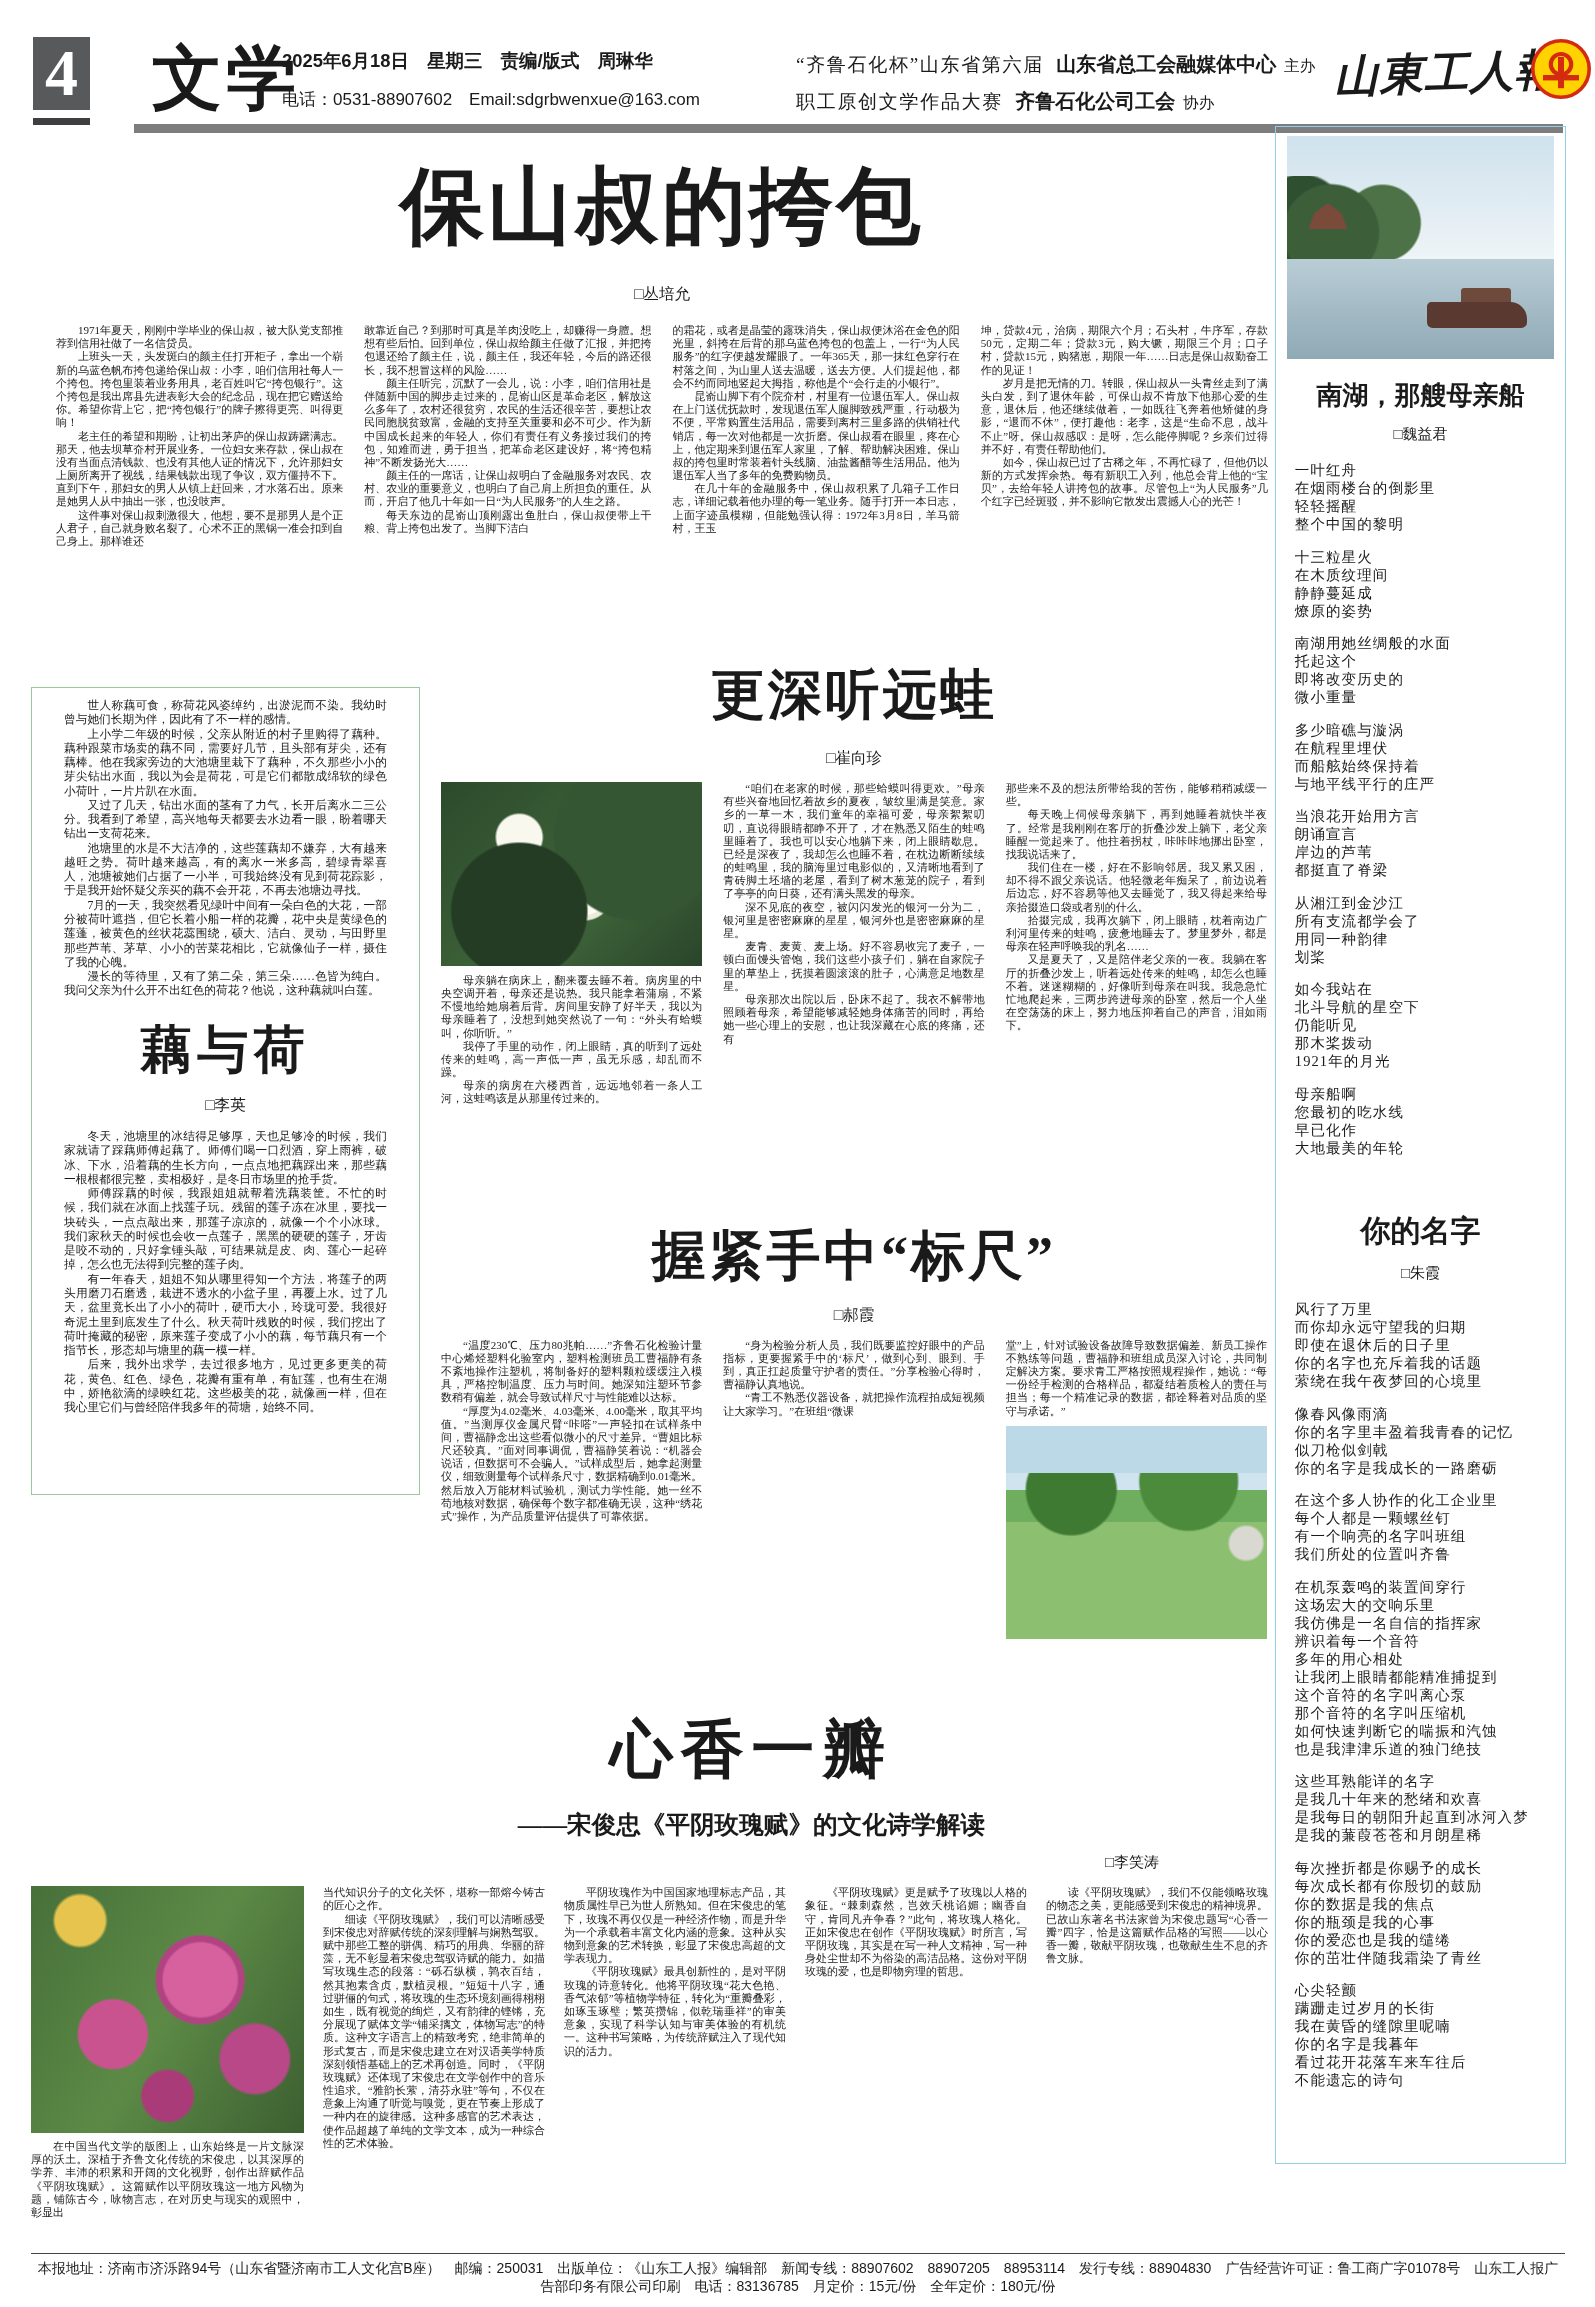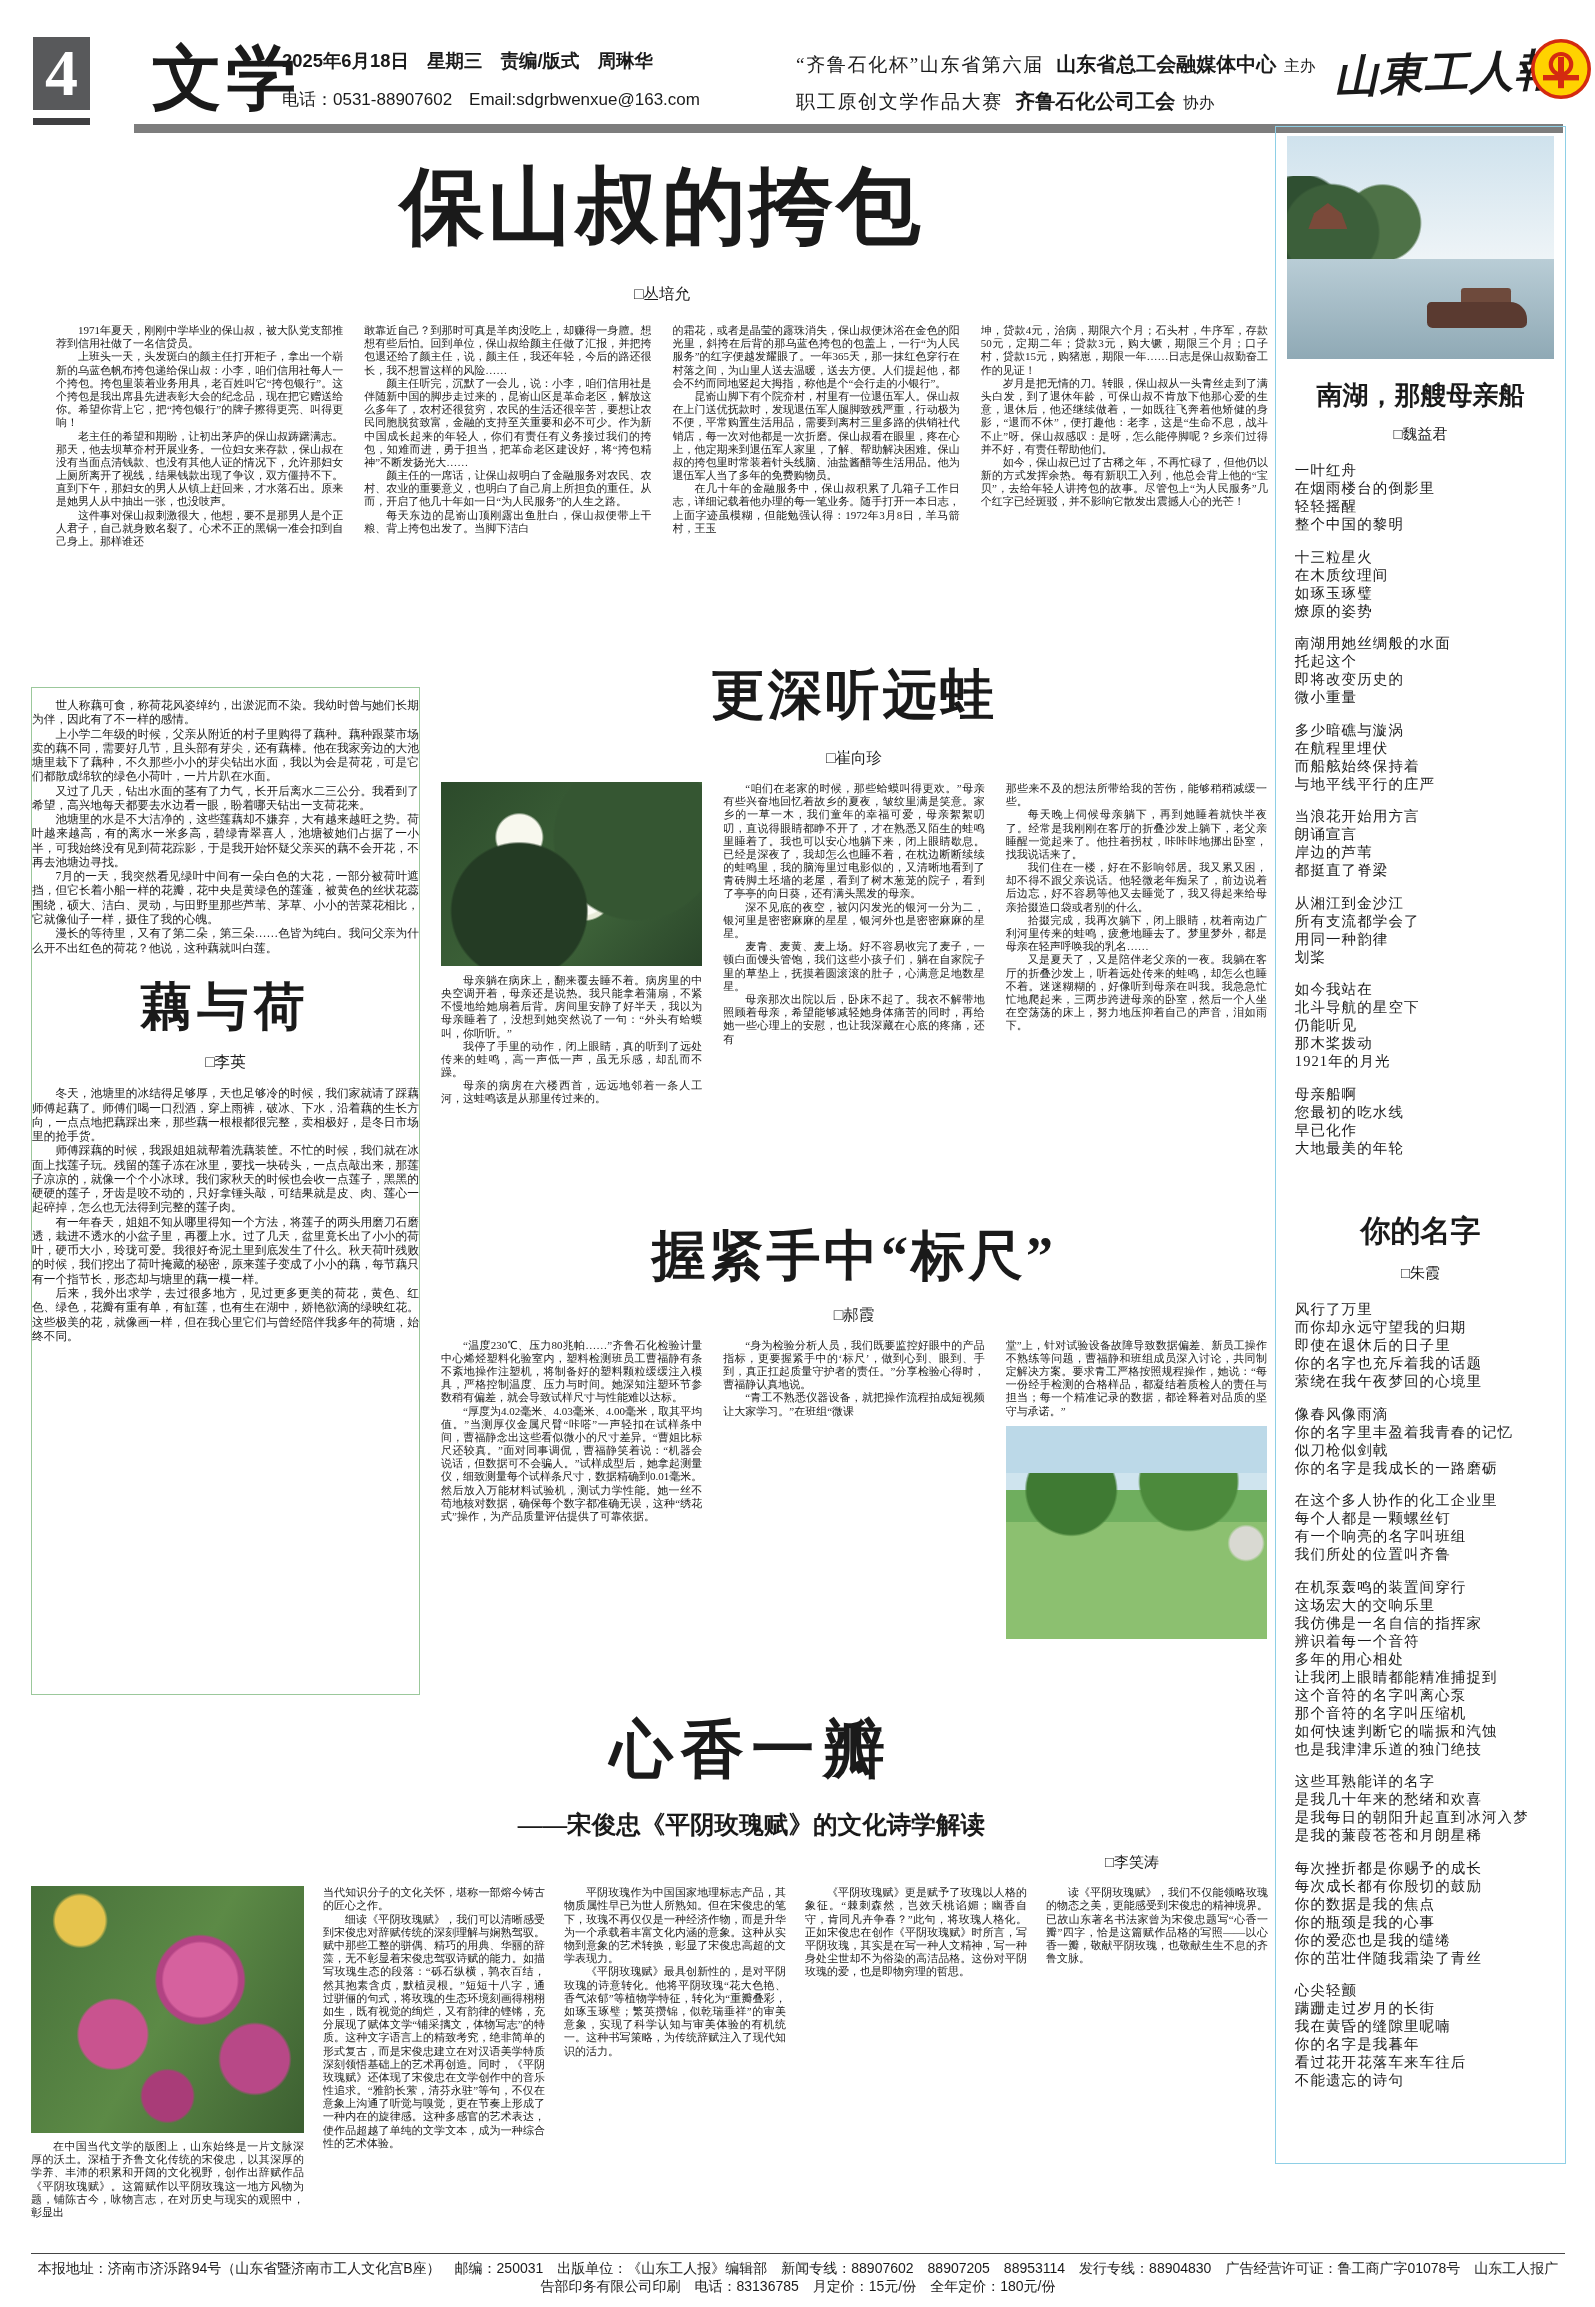--- a/index.html
+++ b/index.html
@@ -50,22 +50,22 @@
   .lake .boat{position:absolute;right:10%;bottom:14%;width:100px;height:26px;background:#5a3a30;
       border-radius:4.5px 17px 5.6px 5.6px;}
   .lake .cabin{position:absolute;right:16%;bottom:22%;width:50px;height:22px;background:#6e4a3c;border-radius:3.3px;}
   .sb-title{text-align:center;font-size:26px;font-weight:bold;margin:19px 0 0 0;}
   .sb-title2{text-align:center;font-size:30px;font-weight:bold;margin:54px 0 0 0;}
   .sb-byline{text-align:center;font-size:15px;margin:12.3px 0 17px 0;}
   .stanzas{padding-left:7.8px;}
   .stanza{margin-bottom:14.5px;}
   .pline{font-size:14.5px;line-height:18px;letter-spacing:1.1px;}
   
-  .greenbox{position:absolute;left:31px;top:687px;width:389px;height:1008px;border:1.7px solid #9bc89b;
-            box-sizing:border-box;padding:11px 0;}
+  .greenbox{position:absolute;left:31px;top:687px;width:389px;height:808px;border:1.7px solid #9bc89b;
+            box-sizing:border-box;padding:11px 32px;}
   .greenbox .bodytext{font-size:11.7px;line-height:1.22;}
   .gb-title{text-align:center;font-size:51px;font-weight:bold;letter-spacing:5.6px;margin:17px 0 0 0;}
   .gb-byline{margin:10px 0 14.5px 0;}
   
   .mid{position:absolute;left:441px;top:659px;width:826px;}
   .mid2{position:absolute;left:441px;top:1220px;width:826px;}
   .mid .title,.mid2 .title{text-align:center;font-size:54px;font-weight:bold;letter-spacing:3.3px;margin:0;}
   .mid .byline{margin:15.6px 0 13.4px 0;}
   .mid2 .byline{margin:12.3px 0 12.3px 0;}
   .mid .cols{height:434px;}
@@ -180,21 +180,21 @@
     <div class="stanzas">
         <div class="stanza">
           <div class="pline">一叶红舟</div>
           <div class="pline">在烟雨楼台的倒影里</div>
           <div class="pline">轻轻摇醒</div>
           <div class="pline">整个中国的黎明</div>
         </div>
         <div class="stanza">
           <div class="pline">十三粒星火</div>
           <div class="pline">在木质纹理间</div>
-          <div class="pline">如琢玉琢璧</div>
+          <div class="pline">静静蔓延成</div>
           <div class="pline">燎原的姿势</div>
         </div>
         <div class="stanza">
           <div class="pline">南湖用她丝绸般的水面</div>
           <div class="pline">托起这个</div>
           <div class="pline">即将改变历史的</div>
           <div class="pline">微小重量</div>
         </div>
         <div class="stanza">
           <div class="pline">多少暗礁与漩涡</div>

